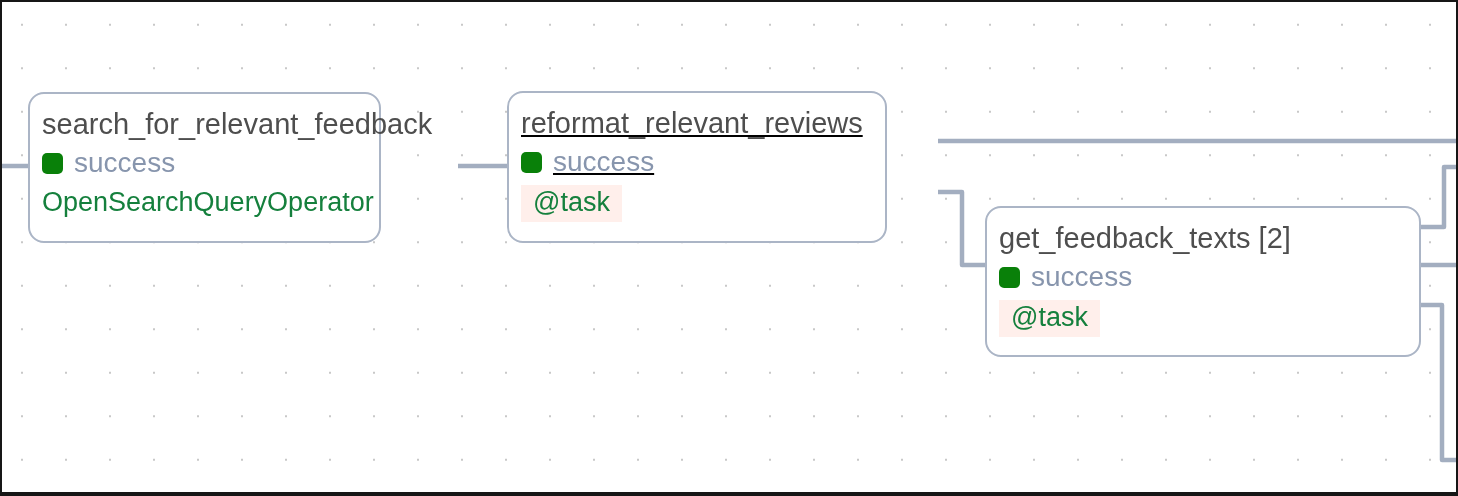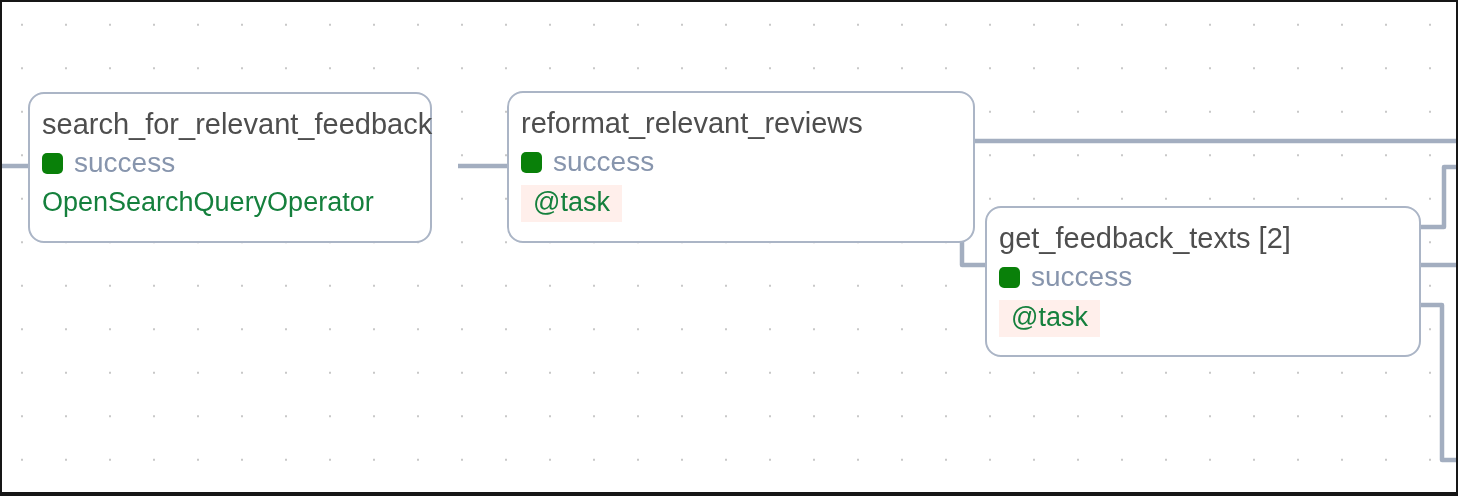--- a/index.html
+++ b/index.html
@@ -72,32 +72,32 @@
   <svg class="edges-layer" width="1454" height="490" viewBox="2 2 1454 490" preserveAspectRatio="none">
       <polyline points="0,166 28,166" fill="none" stroke="#a3aec0" stroke-width="4.5" stroke-linejoin="round"></polyline>
       <polyline points="458,166 507,166" fill="none" stroke="#a3aec0" stroke-width="4.5" stroke-linejoin="round"></polyline>
       <polyline points="938,141 1458,141" fill="none" stroke="#a3aec0" stroke-width="4.5" stroke-linejoin="round"></polyline>
       <polyline points="938,192 962,192 962,265 985,265" fill="none" stroke="#a3aec0" stroke-width="4.5" stroke-linejoin="round"></polyline>
       <polyline points="1458,167 1444,167 1444,227 1421,227" fill="none" stroke="#a3aec0" stroke-width="4.5" stroke-linejoin="round"></polyline>
       <polyline points="1421,265 1458,265" fill="none" stroke="#a3aec0" stroke-width="4.5" stroke-linejoin="round"></polyline>
       <polyline points="1421,305 1442,305 1442,460 1458,460" fill="none" stroke="#a3aec0" stroke-width="4.5" stroke-linejoin="round"></polyline>
     </svg>
 
-  <div class="node" style="left: 26px; top: 90px; width: 404px; height: 151px; border-color: rgb(171, 181, 198);">
+  <div class="node" style="left: 26px; top: 90px; width: 353px; height: 151px; border-color: rgb(171, 181, 198);">
     <div class="node-title">search_for_relevant_feedback</div>
     <div class="status-row">
       <span class="status-square" style="background: rgb(9, 128, 9);"></span>
       <span class="status-text" style="color: rgb(135, 149, 173);">success</span>
     </div>
     <div class="op-row">
       <span class="op-label">OpenSearchQueryOperator</span>
     </div>
   </div>
 
-  <div class="node" style="left: 505px; top: 89px; width: 468px; height: 152px; border-color: rgb(171, 181, 198);">
+  <div class="node" style="left: 505px; top: 89px; width: 380px; height: 152px; border-color: rgb(171, 181, 198); text-decoration: underline;">
     <div class="node-title">reformat_relevant_reviews</div>
     <div class="status-row">
       <span class="status-square" style="background: rgb(9, 128, 9);"></span>
       <span class="status-text" style="color: rgb(135, 149, 173);">success</span>
     </div>
     <div class="op-row">
       <span class="op-label op-badge" style="background: rgb(255, 239, 235);">@task</span>
     </div>
   </div>
 

